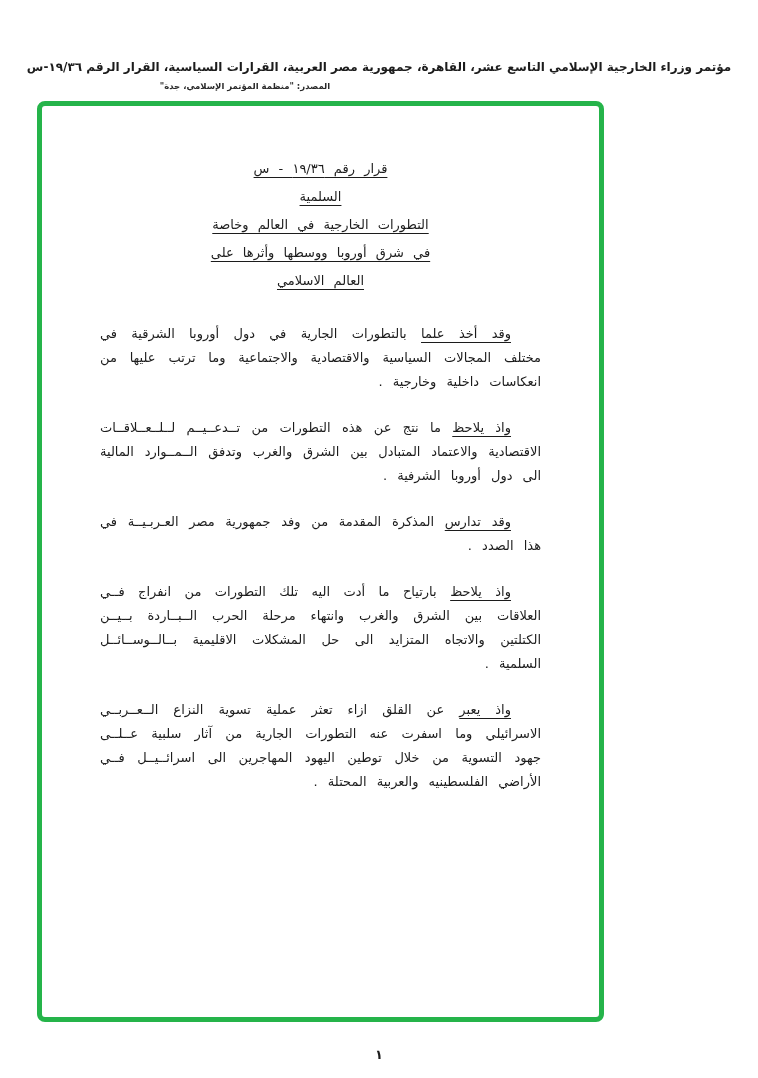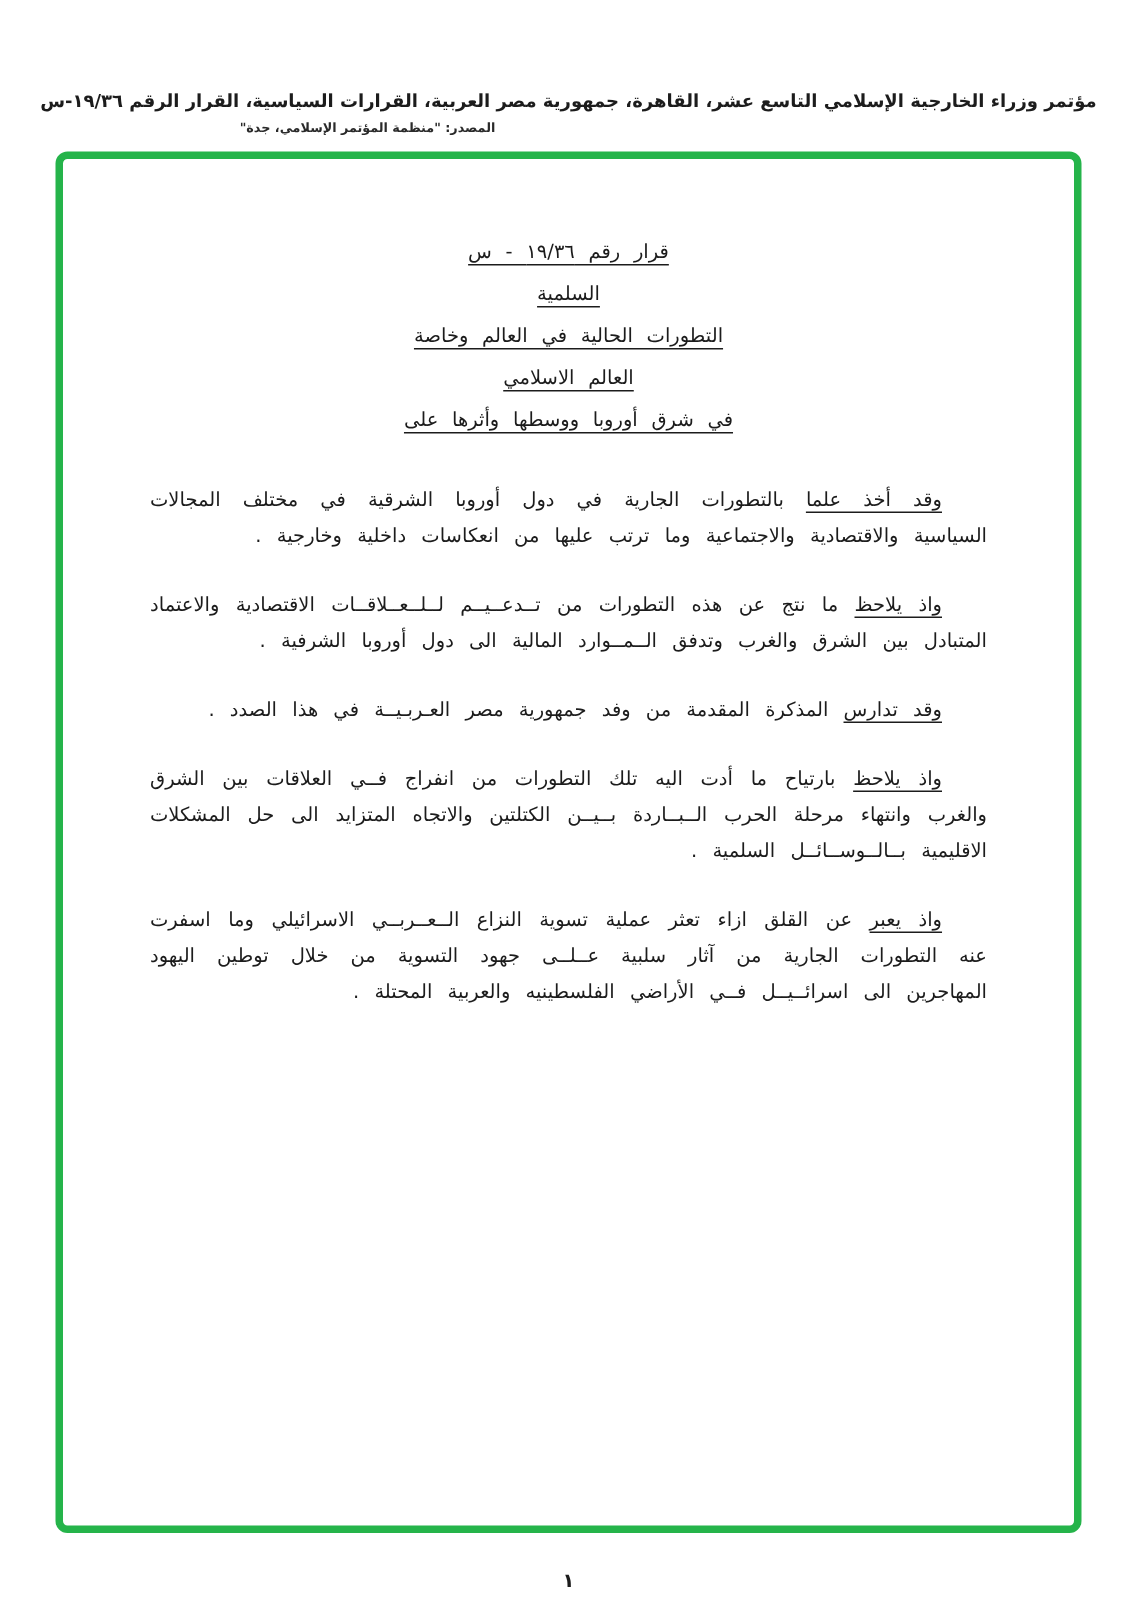--- a/index.html
+++ b/index.html
@@ -27,21 +27,21 @@
     font-size: 8.5px;
     width: 440px;
     margin: 7px 0 0 25px;
     text-align: center;
     color: #2a2a2a;
   }
   .doc-frame {
     position: absolute;
     left: 37px;
     top: 101px;
-    width: 684px;
+    width: 567px;
     height: 921px;
     border: 5px solid #25b44a;
     border-radius: 8px;
     box-sizing: border-box;
     background: #ffffff;
   }
   .doc-content {
     direction: rtl;
     padding: 54px 58px 0 58px;
     font-size: 13px;
@@ -86,23 +86,23 @@
 
 <div class="top-header">مؤتمر وزراء الخارجية الإسلامي التاسع عشر، القاهرة، جمهورية مصر العربية، القرارات السياسية، القرار الرقم ١٩/٣٦-س</div>
 <div class="source-line">المصدر:  "منظمة المؤتمر الإسلامي، جدة"</div>
 
 <div class="doc-frame">
   <div class="doc-content">
 
     <div class="title-block">
       <div class="title-line"><span>قرار رقم ١٩/٣٦ - س</span></div>
       <div class="title-line"><span>السلمية</span></div>
-      <div class="title-line"><span>التطورات الحالية في العالم وخاصة</span></div>
+      <div class="title-line"><span>التطورات الخارجية في العالم وخاصة</span></div>
+      <div class="title-line"><span>في شرق أوروبا ووسطها وأثرها على</span></div>
       <div class="title-line"><span>العالم الاسلامي</span></div>
-      <div class="title-line"><span>في شرق أوروبا ووسطها وأثرها على</span></div>
     </div>
 
 
     <p class="para">
       <span class="lead">وقد أخذ علما</span>
       <span>بالتطورات الجارية في دول أوروبا الشرقية في مختلف المجالات السياسية والاقتصادية والاجتماعية وما ترتب عليها من انعكاسات داخلية وخارجية .</span>
     </p>
 
     <p class="para">
       <span class="lead">واذ يلاحظ</span>

